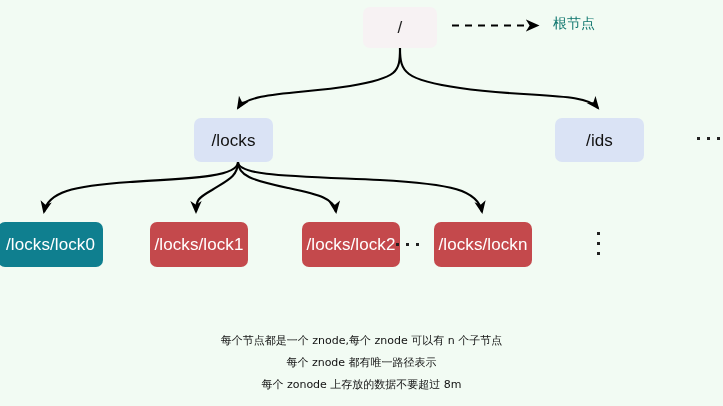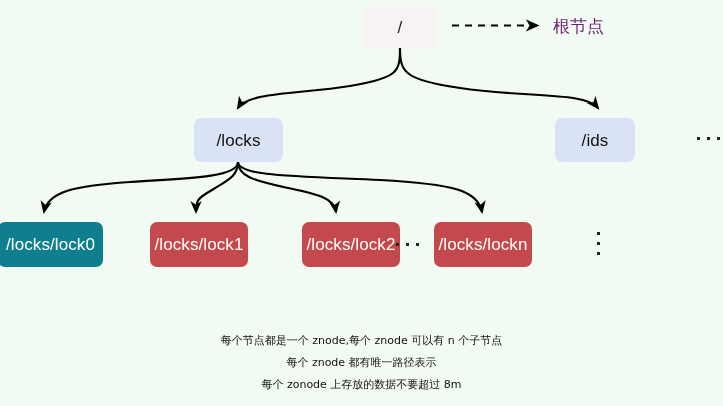--- a/index.html
+++ b/index.html
@@ -45,22 +45,22 @@
   .node-teal {
     background: #0f7f8f;
     color: #ffffff;
   }
   .node-red {
     background: #c4494c;
     color: #ffffff;
   }
   .label-text {
     position: absolute;
-    font-size: 17px;
-    color: #701a75;
+    font-size: 14px;
+    color: #0f766e;
     white-space: nowrap;
   }
   .ellipsis-h {
     position: absolute;
     display: flex;
     align-items: center;
     gap: 7px;
   }
   .ellipsis-v {
     position: absolute;
@@ -127,25 +127,25 @@
 
     <path d="M238,162 C238,176 292,176 380,180 C452,184 478,190 482,212" fill="none" stroke="#000000" stroke-width="2.1" marker-end="url(#arrowhead)"></path>
   </svg>
 
   <div class="node node-root" style="left:363px; top:7px; width:74px; height:41px;">
     <span>/</span>
   </div>
 
   <div class="label-text" style="left:553px; top:15px; font-family:'DejaVu Sans', sans-serif;">根节点</div>
 
-  <div class="node node-blue" style="left:194px; top:118px; width:89px; height:44px;">
+  <div class="node node-blue" style="left:194px; top:118px; width:79px; height:44px;">
     <span>/locks</span>
   </div>
 
-  <div class="node node-blue" style="left:555px; top:118px; width:80px; height:44px;justify-content:center;">
+  <div class="node node-blue" style="left:555px; top:118px; width:89px; height:44px;justify-content:center;">
     <span>/ids</span>
   </div>
 
   <div class="ellipsis-h" style="left:697px; top:137px;">
     <span class="dot"></span>
     <span class="dot"></span>
     <span class="dot"></span>
   </div>
 
   <div class="node node-teal" style="left:-2px; top:222px; width:105px; height:45px;">

